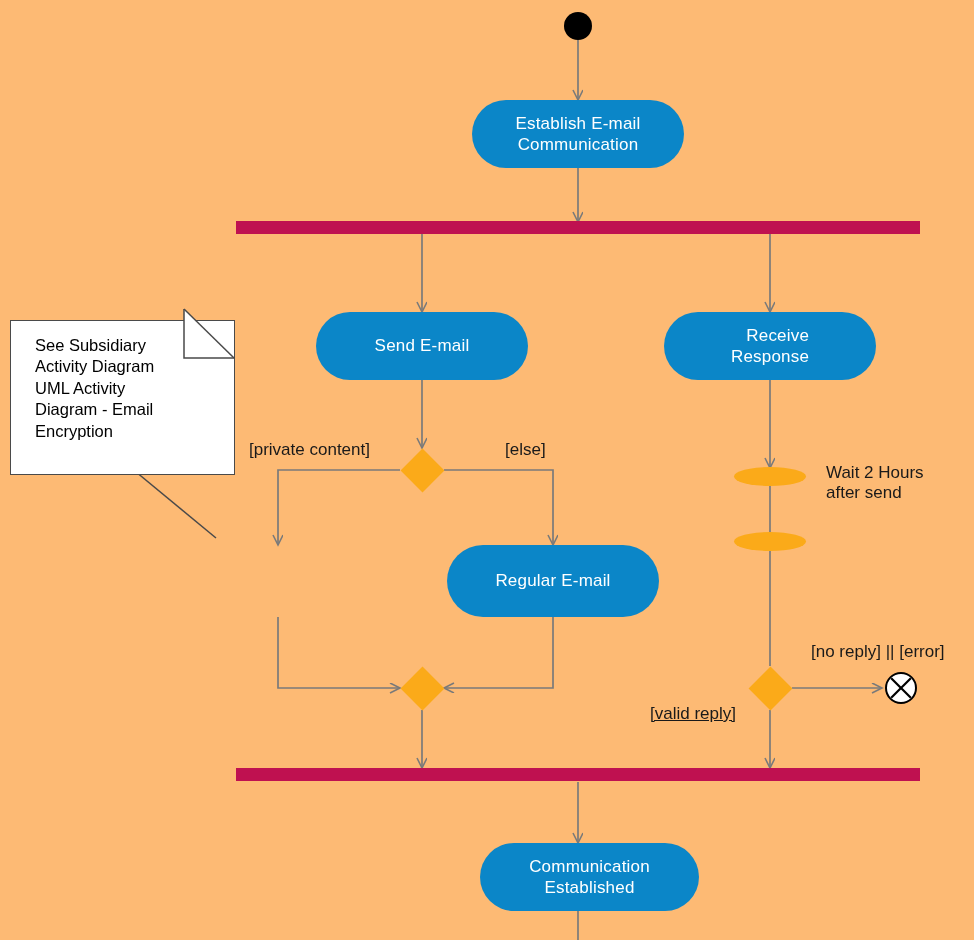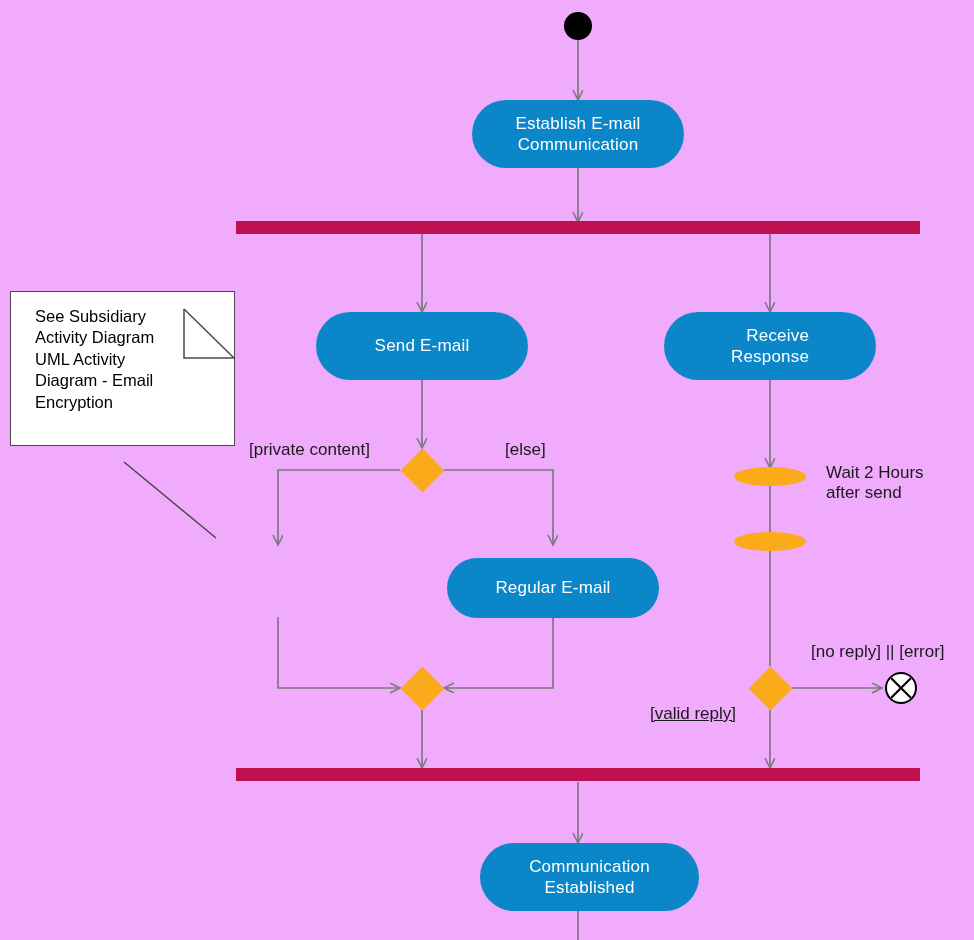--- a/index.html
+++ b/index.html
@@ -7,21 +7,21 @@
     padding: 0;
     background: #ffffff;
   }
   body {
     font-family: "Liberation Sans", sans-serif;
   }
   #canvas {
     position: relative;
     width: 974px;
     height: 940px;
-    background: #f0abfc;
+    background: #fdba74;
     overflow: hidden;
   }
   #wires {
     position: absolute;
     left: 0;
     top: 0;
     width: 974px;
     height: 940px;
   }
   .node {
@@ -173,21 +173,21 @@
   </div>
 
   <div class="node action" style="left:664px; top:312px; width:212px; height:68px;text-align:right;">
     <span class="lbl">Receive
 Response</span>
   </div>
 
   <div class="node diamond" style="left:407px; top:455px; width:31px; height:31px;"></div>
 
 
-  <div class="node action" style="left:447px; top:558px; width:212px; height:60px;">
+  <div class="node action" style="left:447px; top:545px; width:212px; height:72px;">
     <span class="lbl">Regular E-mail</span>
   </div>
 
   <div class="node diamond" style="left:407px; top:673px; width:31px; height:31px;"></div>
 
   <div class="node timer" style="left:734px; top:467px; width:72px; height:19px;"></div>
 
   <div class="node timer" style="left:734px; top:532px; width:72px; height:19px;"></div>
 
   <div class="node diamond" style="left:755px; top:673px; width:31px; height:31px;"></div>
@@ -201,21 +201,21 @@
     </svg>
   </div>
 
   <div class="node bar" style="left:236px; top:768px; width:684px; height:13px;"></div>
 
   <div class="node action" style="left:480px; top:843px; width:219px; height:68px;">
     <span class="lbl">Communication
 Established</span>
   </div>
 
-  <div class="node note" style="left:10px; top:291px; width:225px; height:155px;">
+  <div class="node note" style="left:10px; top:320px; width:225px; height:155px;">
     <span class="ntext">See Subsidiary
 Activity Diagram
 UML Activity
 Diagram - Email
 Encryption</span>
   </div>
   <svg class="note-fold" style="left:10px; top:308px;" width="228" height="158" viewBox="0 0 228 158" xmlns="http://www.w3.org/2000/svg">
     <path d="M174,1 L174,50 L224,50" fill="#ffffff" stroke="none"></path>
     <path d="M174,1 L224,50" fill="none" stroke="#4a4a4a" stroke-width="1.5"></path>
     <path d="M174,1 L174,50 L224,50" fill="none" stroke="#4a4a4a" stroke-width="1.5"></path>

